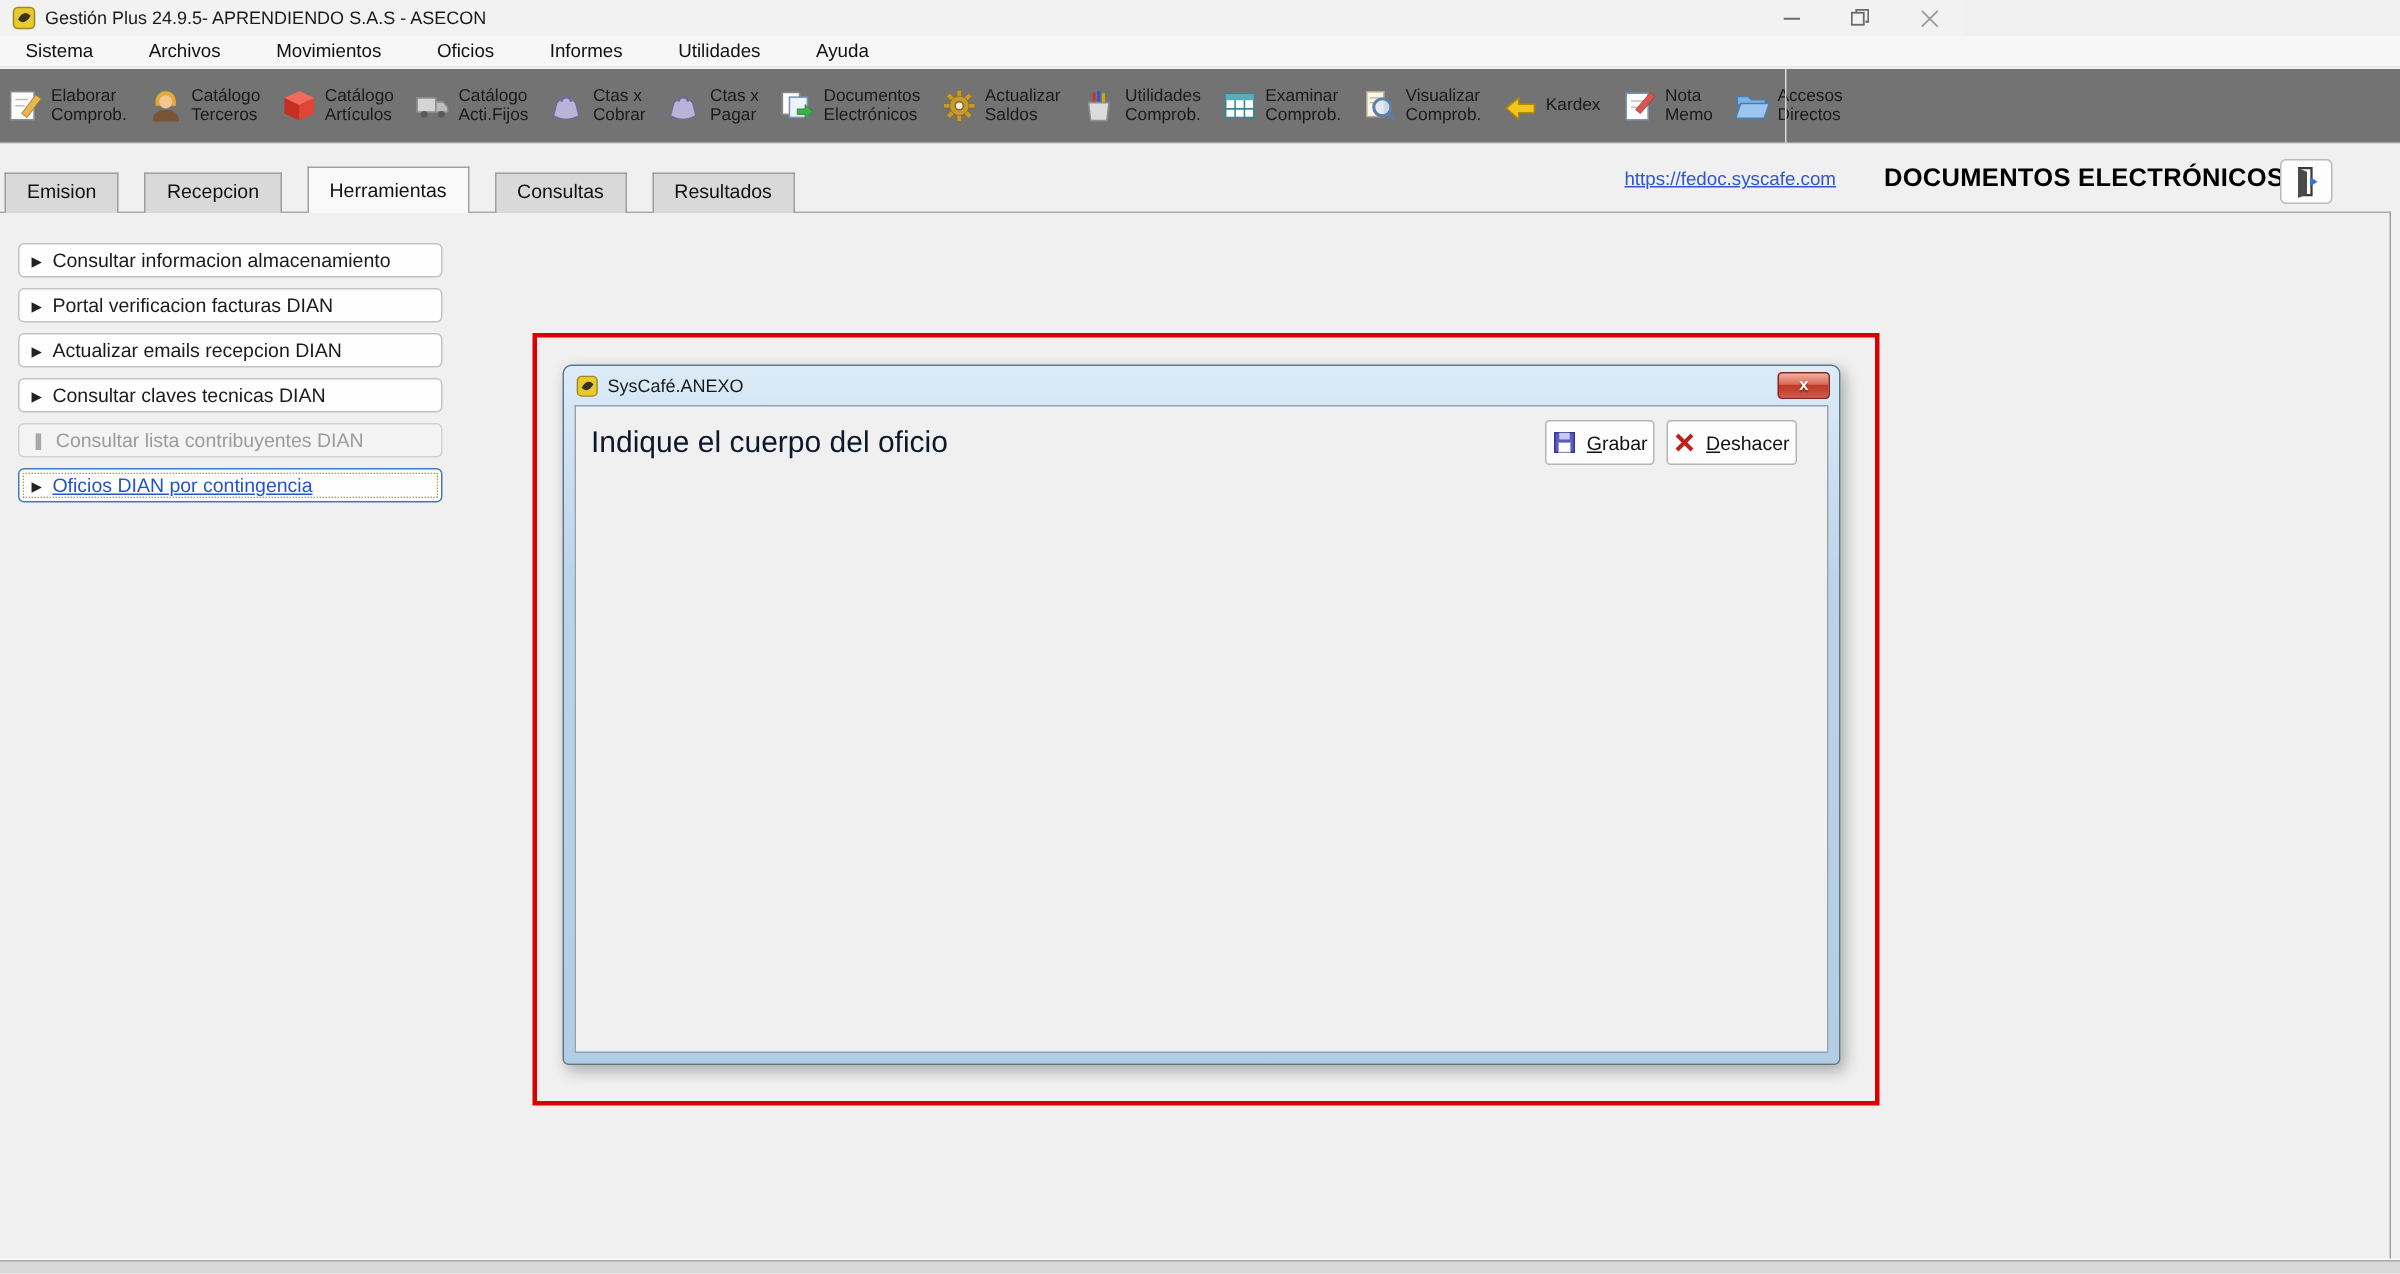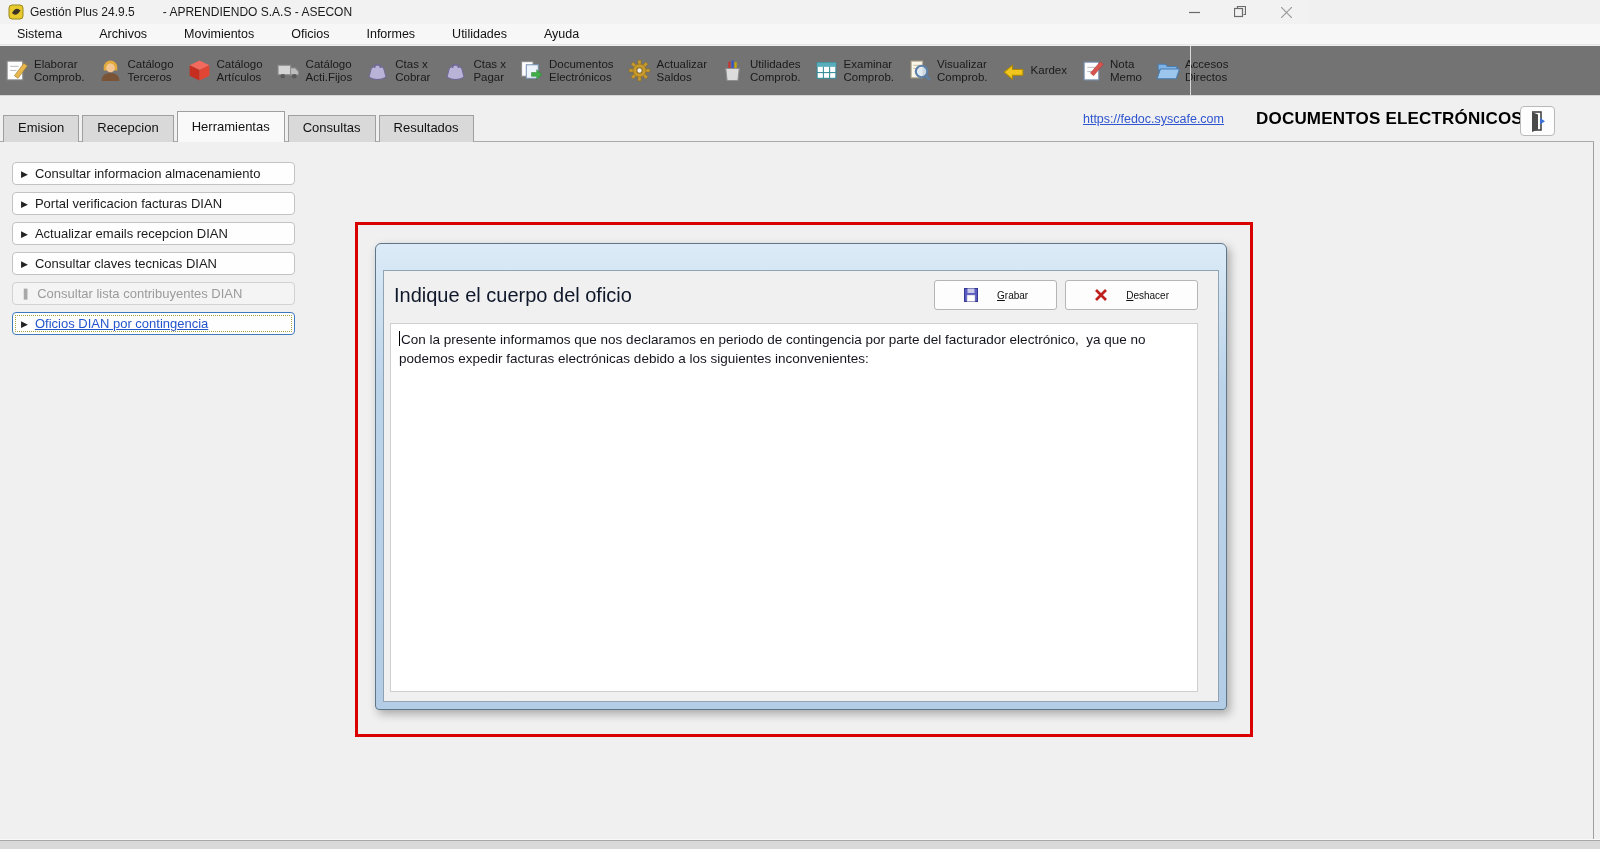--- a/index.html
+++ b/index.html
@@ -2,38 +2,38 @@
 <html><head>
 <meta charset="utf-8">
 <style>
   * { margin:0; padding:0; box-sizing:border-box; }
   html,body { width:1600px; height:849px; overflow:hidden; }
   body { font-family:"Liberation Sans", sans-serif; background:#f0f0f0; position:relative; color:#1a1a1a; }
 
   
   .titlebar { position:absolute; left:0; top:0; width:1309px; height:24px; background:#f2f2f2; display:flex; align-items:center; padding-left:8px; }
   .titlebar .app-title { font-size:12px; margin-left:6px; white-space:pre; }
-  .titlebar .app-subtitle { font-size:12px; margin-left:28px; white-space:pre; }
+  .titlebar .app-subtitle { font-size:12px; white-space:pre; }
   .win-controls { position:absolute; right:0; top:0; height:24px; display:flex; }
   .win-btn { width:46px; height:24px; display:flex; align-items:center; justify-content:center; color:#6b6b6b; }
 
   
   .menubar { position:absolute; left:0; top:24px; width:1600px; height:21px; background:#f7f7f7; display:flex; align-items:center; padding-left:8px; border-bottom:1px solid #e6e6e6;gap:19px; }
   .menu-item { font-size:12.5px; padding:2px 9px; color:#111; }
 
   
   .toolbar { position:absolute; left:0; top:46px; width:1600px; height:50px; background:#737373; border-bottom:1px solid #d6d6d6; display:flex; align-items:center; padding-left:4px; }
   .tb-item { display:flex; align-items:center; gap:5px; margin-right:13px; }
   .tb-item svg { width:25px; height:25px; flex:0 0 auto; }
   .tb-label { font-size:11.5px; line-height:13px; white-space:pre-line; color:#1a1a1a; }
   .tb-sep { position:absolute; left:1190px; top:0; width:1px; height:50px; background:#d9d9d9; }
 
   
   .tabstrip { position:absolute; left:3px; top:111px; height:31px; display:flex; align-items:flex-end; z-index:3; }
-  .tab { font-size:13px; background:#d9d9d9; border:1px solid #9f9f9f; border-bottom:none; padding:4px 14px 5px 14px; margin-right:3px; height:27px; color:#111; }
+  .tab { font-size:13px; background:#d9d9d9; border:1px solid #9f9f9f; border-bottom:none; padding:4px 14px 5px 14px; margin-right:17px; height:27px; color:#111; }
   .tab.active { background:#f9f9f9; font-weight:normal; height:31px; padding-top:7px; }
   .content-top-line { position:absolute; left:0; top:141px; width:1594px; height:1px; background:#ababab; z-index:1; }
   .content-right-line { position:absolute; left:1593px; top:141px; width:1px; height:699px; background:#9f9f9f; }
   .hdr-link { position:absolute; top:112px; left:1072px; width:152px; font-size:12.5px; color:#2f55cf; text-decoration:underline; text-align:right; z-index:3; }
   .hdr-title { position:absolute; top:109px; left:1256px; font-size:17px; font-weight:bold; letter-spacing:.2px; color:#000; z-index:3; }
   .exit-btn { position:absolute; left:1520px; top:106px; width:35px; height:30px; background:#fdfdfd; border:1px solid #b9b9b9; border-radius:4px; display:flex; align-items:center; justify-content:center; z-index:3; }
 
   
   .side-btn { position:absolute; left:12px; width:283px; height:23px; background:#fefefe; border:1px solid #c3c3c3; border-radius:4px; display:flex; align-items:center; padding:0 8px; font-size:13px; color:#1b1b1b; }
   .side-btn .glyph { font-size:9px; margin-right:7px; color:#222; }
@@ -46,21 +46,21 @@
   .red-rect { position:absolute; left:355px; top:222px; width:898px; height:515px; border:3px solid #d90000; }
 
   
   .dialog { position:absolute; left:375px; top:243px; width:852px; height:467px; border:1px solid #5f7689; border-radius:6px 6px 4px 4px; background:linear-gradient(180deg,#dcebf7 0%,#bcd4ea 30%,#b3cde6 100%); box-shadow:3px 4px 10px rgba(0,0,0,.3); }
   .dlg-titlebar { height:26px; display:flex; align-items:center; padding:0 6px 0 8px; }
   .dlg-title { font-size:12px; color:#1a1a1a; margin-left:6px; }
   .dlg-close { margin-left:auto; width:35px; height:18px; border:1px solid #7e2620; border-radius:3px; background:linear-gradient(180deg,#efb0a4 0%,#d96a54 45%,#c03a28 50%,#cc5b44 100%); color:#fff; font-size:11px; font-weight:bold; display:flex; align-items:center; justify-content:center; text-shadow:0 1px 1px rgba(0,0,0,.4); }
   .dlg-client { position:absolute; left:7px; right:7px; top:26px; bottom:7px; background:#f0f0f0; border:1px solid #8fa3b3; }
   .dlg-header { position:absolute; left:0; top:0; right:0; height:48px; display:flex; align-items:center; padding:0 20px 0 10px; }
   .dlg-prompt { font-size:20px; color:#0f172a;text-align:center; }
-  .dlg-btn { height:30px; background:#fdfdfd; border:1px solid #b5b5b5; border-radius:3px; display:flex; align-items:center; gap:18px; padding:0 28px; font-size:10px; color:#111; }
+  .dlg-btn { height:30px; background:#fdfdfd; border:1px solid #b5b5b5; border-radius:3px; display:flex; align-items:center; gap:7px; padding:0 4px; font-size:13px; color:#111; }
   .dlg-btn .accel::first-letter { text-decoration:underline; }
   .btn-grabar { margin-left:auto; }
   .btn-deshacer { margin-left:8px; }
   .dlg-textarea { position:absolute; left:6px; top:52px; width:808px; height:369px; background:#ffffff; border:1px solid #cfcfcf; padding:6px 8px; font-size:13.5px; line-height:19px; color:#14141e; white-space:pre-wrap; }
   .caret { display:inline-block; width:1px; height:15px; background:#000; vertical-align:-2px; margin-right:1px; }
 
   
   .statusbar { position:absolute; left:0; bottom:0; width:1600px; height:9px; background:#d9d9d9; border-top:1px solid #a8a8a8; }
   .statusbar-hl { position:absolute; left:0; bottom:9px; width:1600px; height:1px; background:#fafafa; }
 </style>
@@ -299,37 +299,44 @@
   <span class="label">Consultar lista contribuyentes DIAN</span>
 </div>
 <div class="side-btn focused" style="top:312px">
   <span class="glyph">▶</span>
   <span class="label">Oficios DIAN por contingencia</span>
 </div>
 
 <div class="red-rect"></div>
 
 <div class="dialog">
+  <div class="dlg-titlebar">
+    <svg width="15" height="15" viewBox="0 0 16 16">
+      <rect x="1" y="1" width="14" height="14" rx="3" fill="#e8c92e" stroke="#9a8a1a"></rect>
+      <path d="M4 9 q4 -7 8.5 -2.5 q-4.5 7 -8.5 2.5" fill="#3a3325"></path>
+    </svg>
+    <span class="dlg-title">SysCafé.ANEXO</span>
+    <div class="dlg-close">x</div>
+  </div>
   <div class="dlg-client">
     <div class="dlg-header">
       <span class="dlg-prompt">Indique el cuerpo del oficio</span>
       <div class="dlg-btn btn-grabar">
         <svg width="16" height="16" viewBox="0 0 16 16">
           <rect x="1.5" y="1.5" width="13" height="13" fill="#5a5ac4" stroke="#34398f"></rect>
           <rect x="4.5" y="1.5" width="7" height="4.5" fill="#c9c9e8"></rect>
           <rect x="4" y="8" width="8" height="6.5" fill="#ffffff" stroke="#9a9ab8" stroke-width="0.5"></rect>
         </svg>
         <span class="accel">Grabar</span>
       </div>
       <div class="dlg-btn btn-deshacer">
         <svg width="14" height="14" viewBox="0 0 14 14">
           <line x1="2" y1="2" x2="12" y2="12" stroke="#c0201c" stroke-width="2.6"></line>
           <line x1="12" y1="2" x2="2" y2="12" stroke="#c0201c" stroke-width="2.6"></line>
         </svg>
         <span class="accel">Deshacer</span>
       </div>
     </div>
-    <div class="dlg-textarea"><span class="caret"></span><span>Con la presente informamos que nos declaramos en periodo de contingencia por parte del facturador electrónico,  ya que no podemos expedir facturas electrónicas debido a los siguientes inconvenientes:</span></div>
   </div>
 </div>
 
 <div class="statusbar-hl"></div>
 <div class="statusbar"></div>
 
 </body></html>

